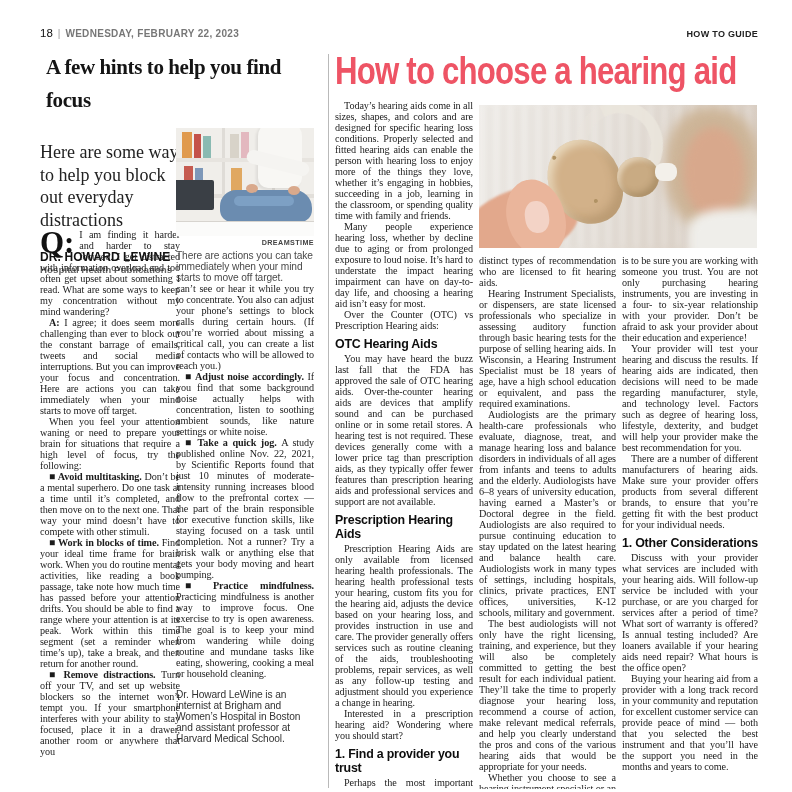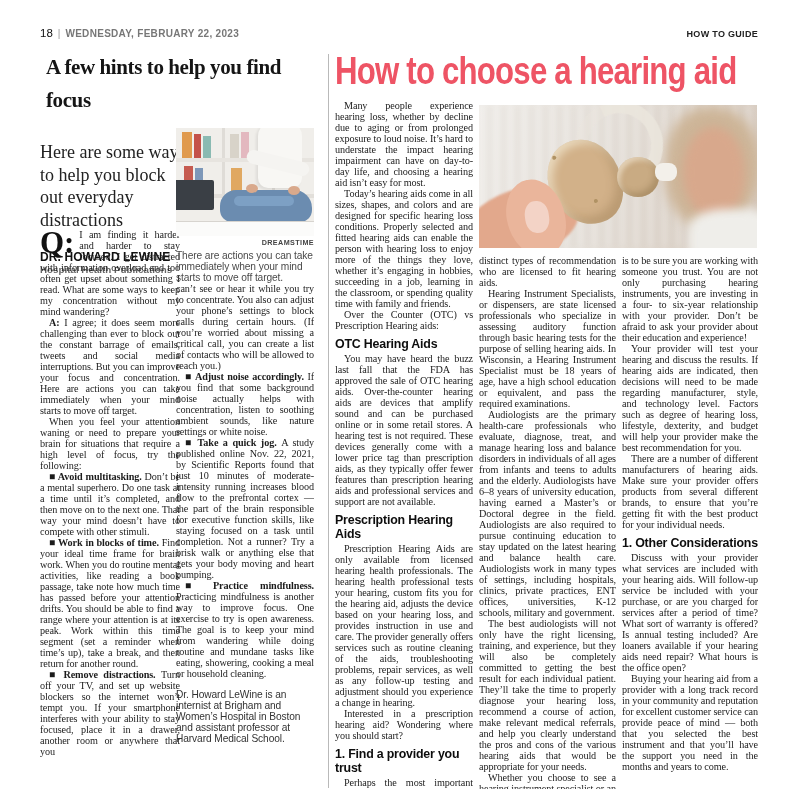--- a/index.html
+++ b/index.html
@@ -225,22 +225,22 @@
     <div class="rp-finger"></div>
     <div class="rp-hook"></div>
     <div class="rp-aid"></div>
     <div class="rp-ear"></div>
     <div class="rp-tip"></div>
     <div class="rp-thumb"></div>
     <div class="rp-nail"></div>
   </figure>
 
   <div class="col" id="r-col1">
+    <p>Today’s hearing aids come in all sizes, shapes, and colors and are designed for specific hearing loss conditions. Properly selected and fitted hearing aids can enable the person with hearing loss to enjoy more of the things they love, whether it’s engaging in hobbies, succeeding in a job, learning in the classroom, or spending quality time with family and friends.</p>
     <p>Many people experience hearing loss, whether by decline due to aging or from prolonged exposure to loud noise. It’s hard to understate the impact hearing impairment can have on day-to-day life, and choosing a hearing aid isn’t easy for most.</p>
-    <p>Today’s hearing aids come in all sizes, shapes, and colors and are designed for specific hearing loss conditions. Properly selected and fitted hearing aids can enable the person with hearing loss to enjoy more of the things they love, whether it’s engaging in hobbies, succeeding in a job, learning in the classroom, or spending quality time with family and friends.</p>
     <p>Over the Counter (OTC) vs Prescription Hearing aids:</p>
     <h3 class="sub">OTC Hearing Aids</h3>
     <p>You may have heard the buzz last fall that the FDA has approved the sale of OTC hearing aids. Over-the-counter hearing aids are devices that amplify sound and can be purchased online or in some retail stores. A hearing test is not required. These devices generally come with a lower price tag than prescription aids, as they typically offer fewer features than prescription hearing aids and professional services and support are not available.</p>
     <h3 class="sub">Prescription Hearing Aids</h3>
     <p>Prescription Hearing Aids are only available from licensed hearing health professionals. The hearing health professional tests your hearing, custom fits you for the hearing aid, adjusts the device based on your hearing loss, and provides instruction in use and care. The provider generally offers services such as routine cleaning of the aids, troubleshooting problems, repair services, as well as any follow-up testing and adjustment should you experience a change in hearing.</p>
     <p>Interested in a prescription hearing aid? Wondering where you should start?</p>
     <h3 class="sub">1. Find a provider you trust</h3>
     <p>Perhaps the most important aspect of choosing a hearing device is choosing the right provider. The first step in making that decision is understanding that there are two</p>
   </div>
 

